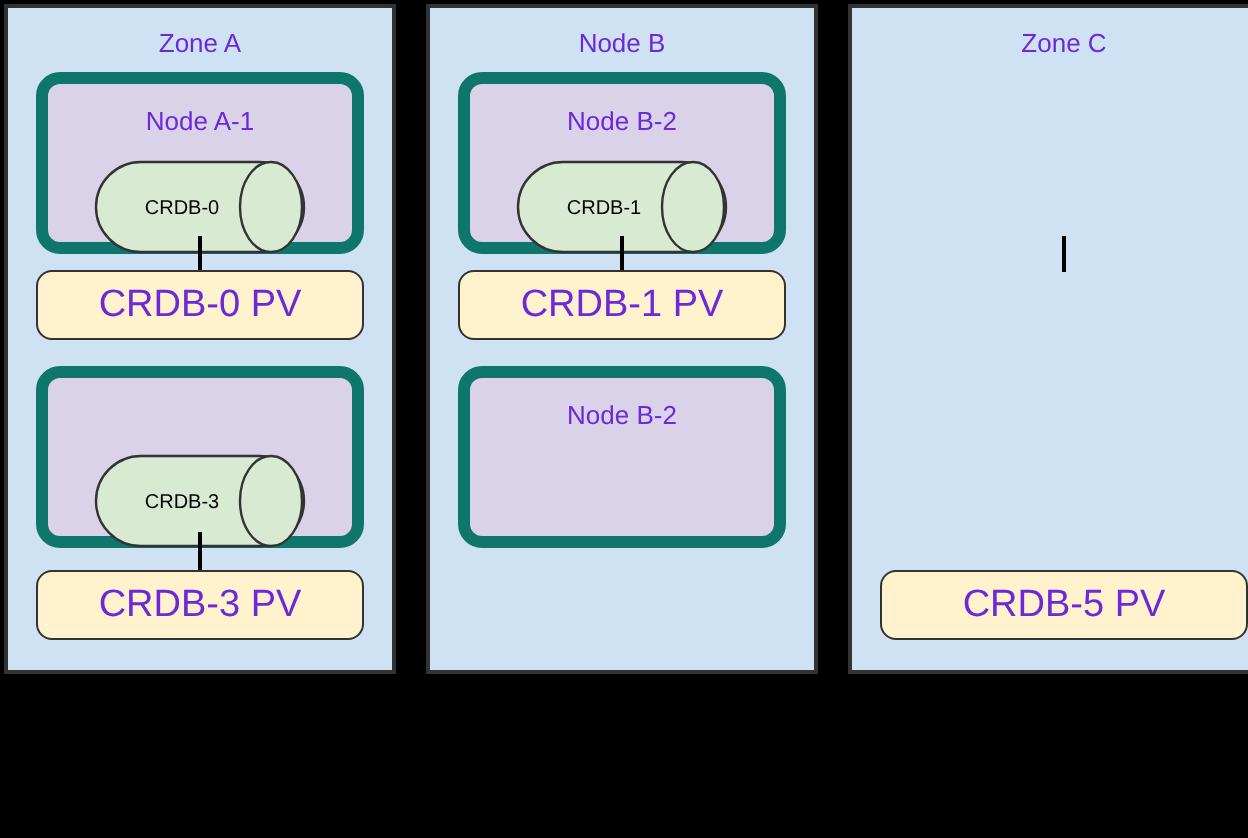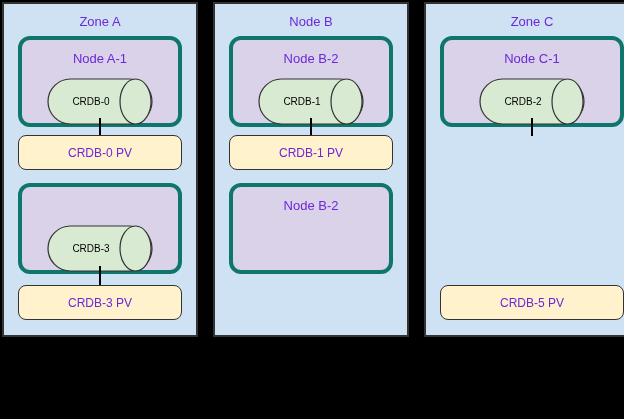--- a/index.html
+++ b/index.html
@@ -27,21 +27,21 @@
     position: absolute;
     top: 10px; left: 0; right: 0;
     text-align: center;
     font-size: 13px;
     line-height: 16px;
   }
   .node {
     position: absolute;
     left: 14px; right: 14px;
     background: #d9d2e9;
-    border: 4px solid #0f766e;
+    border: 6px solid #0f766e;
     border-radius: 12px;
   }
   .node-row1 { top: 32px;  height: 91px; }
   .node-row2 { top: 179px; height: 91px; }
   .node-label {
     position: absolute;
     top: 11px; left: 0; right: 0;
     text-align: center;
     font-size: 13px;
     line-height: 16px;
@@ -73,21 +73,21 @@
   .pv {
     position: absolute;
     left: 14px; right: 14px;
     height: 35px;
     background: #fff2cc;
     border: 1px solid #333;
     border-radius: 8px;
     display: flex;
     align-items: center;
     justify-content: center;
-    font-size: 12px;
+    font-size: 19px;
     z-index: 3;
   }
   .pv-row1 { top: 131px; }
   .pv-row2 { top: 281px; }
 </style>
 </head>
 <body>
 
 <div id="canvas">
 
@@ -137,28 +137,20 @@
     </div>
 
     <div class="node node-row2">
       <div class="node-label">Node B-2</div>
     </div>
   </div>
 
   <div class="zone zone-c">
     <div class="zone-label">Zone C</div>
 
-    <div class="node node-row1">
-      <div class="node-label">Node C-1</div>
-      <svg class="cylinder" viewBox="0 0 106 47">
-        <rect class="cyl-shape" x="1" y="1" width="104" height="45" rx="22.5" ry="22.5"></rect>
-        <ellipse class="cyl-shape" cx="88.5" cy="23.5" rx="15.5" ry="22.5"></ellipse>
-        <text class="cyl-text" x="44" y="27" text-anchor="middle">CRDB-2</text>
-      </svg>
-    </div>
     <div class="connector conn-row1"></div>
 
     <div class="pv pv-row2">
       <span>CRDB-5 PV</span>
     </div>
   </div>
 
 </div>
 
 </body></html>

